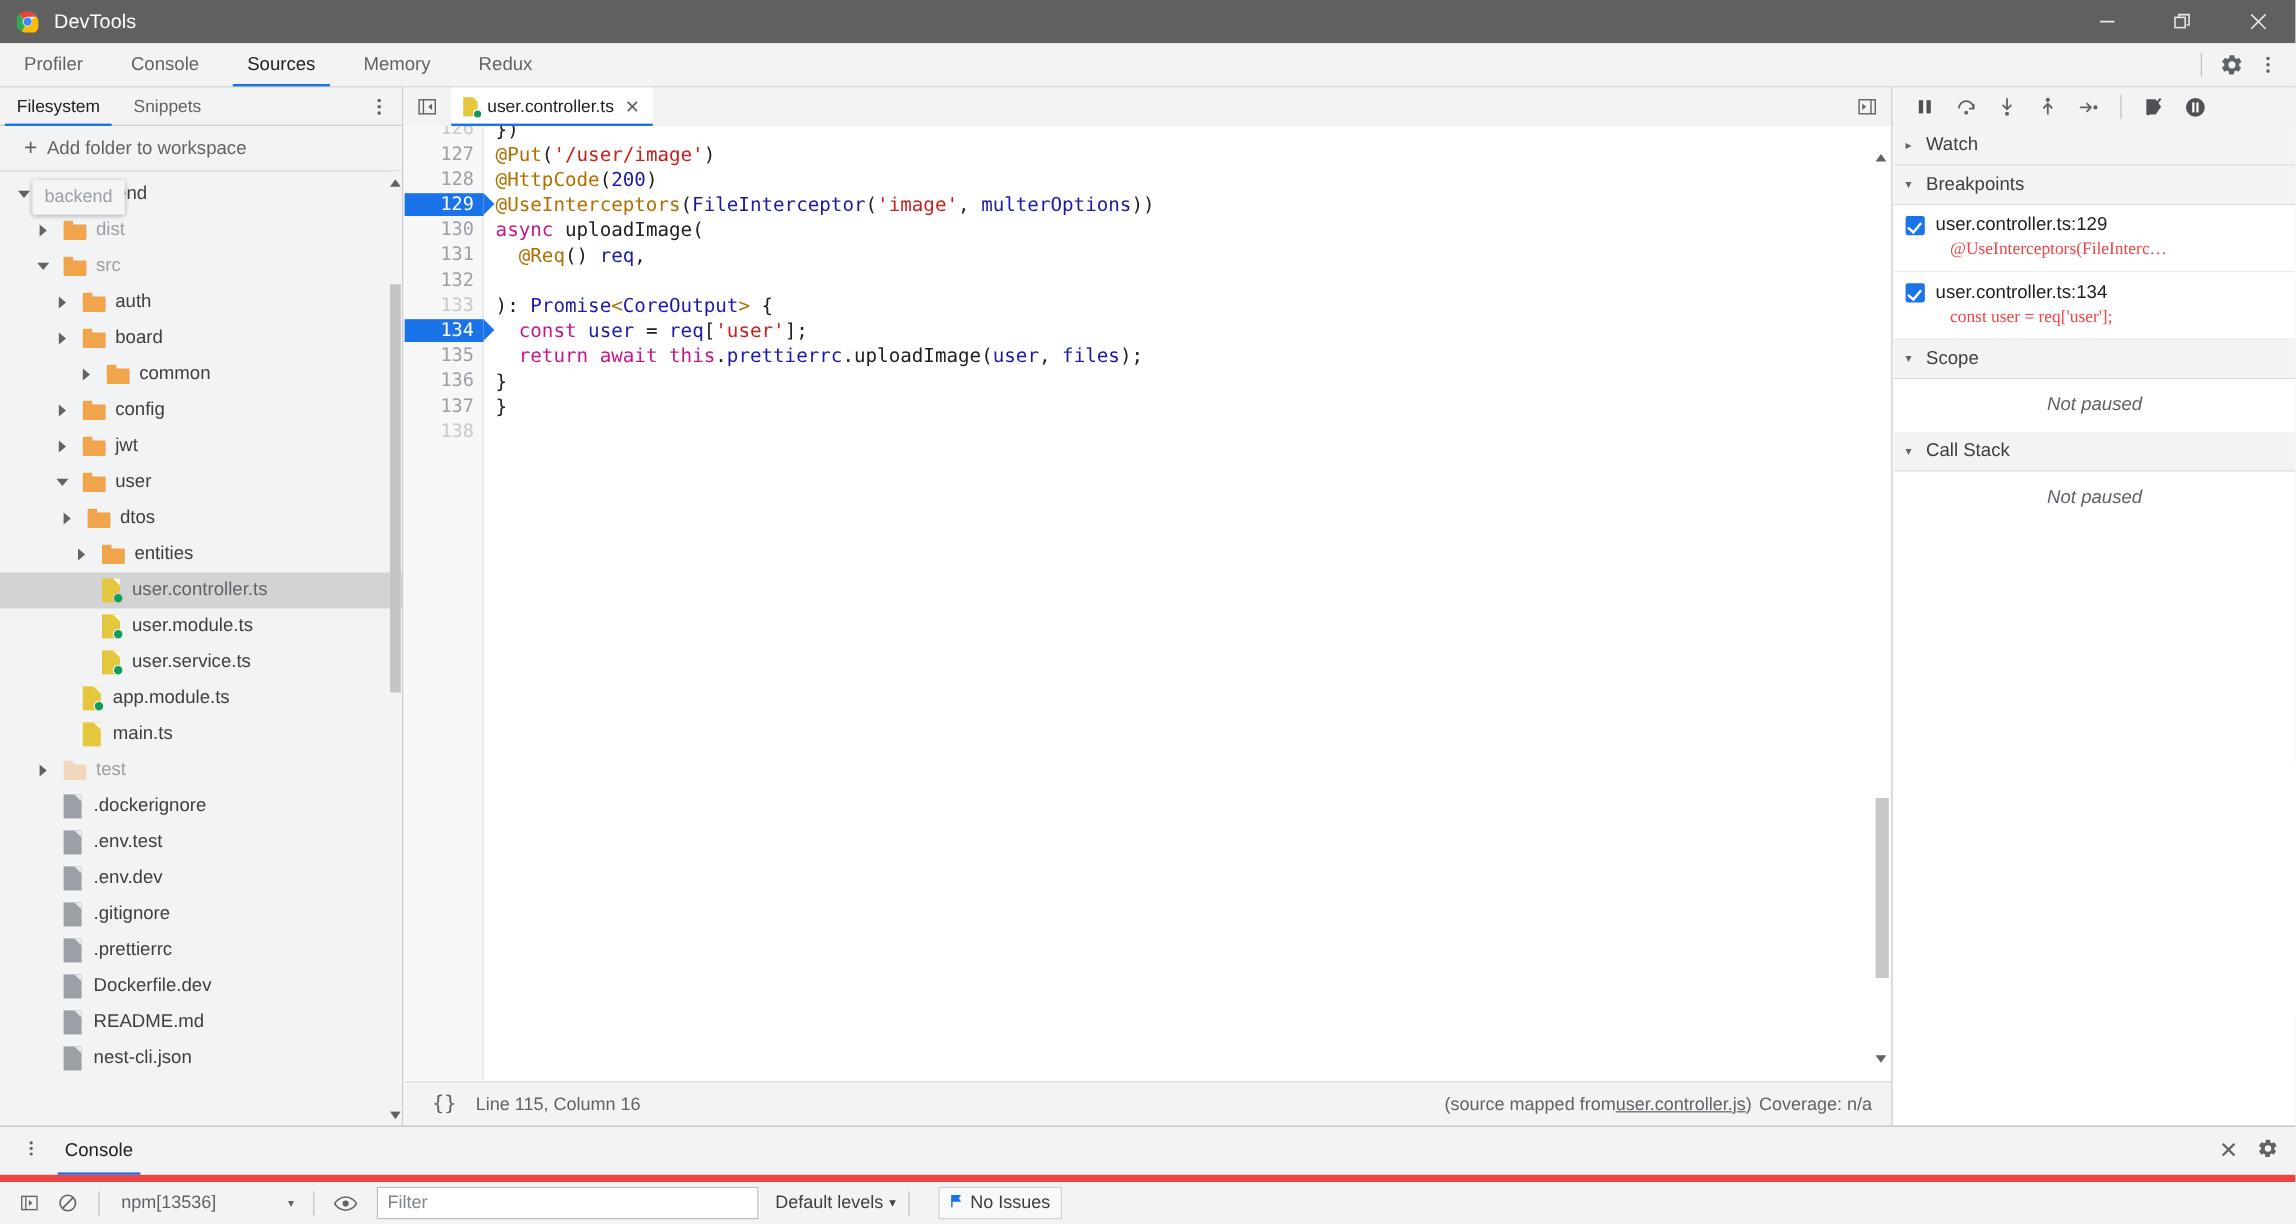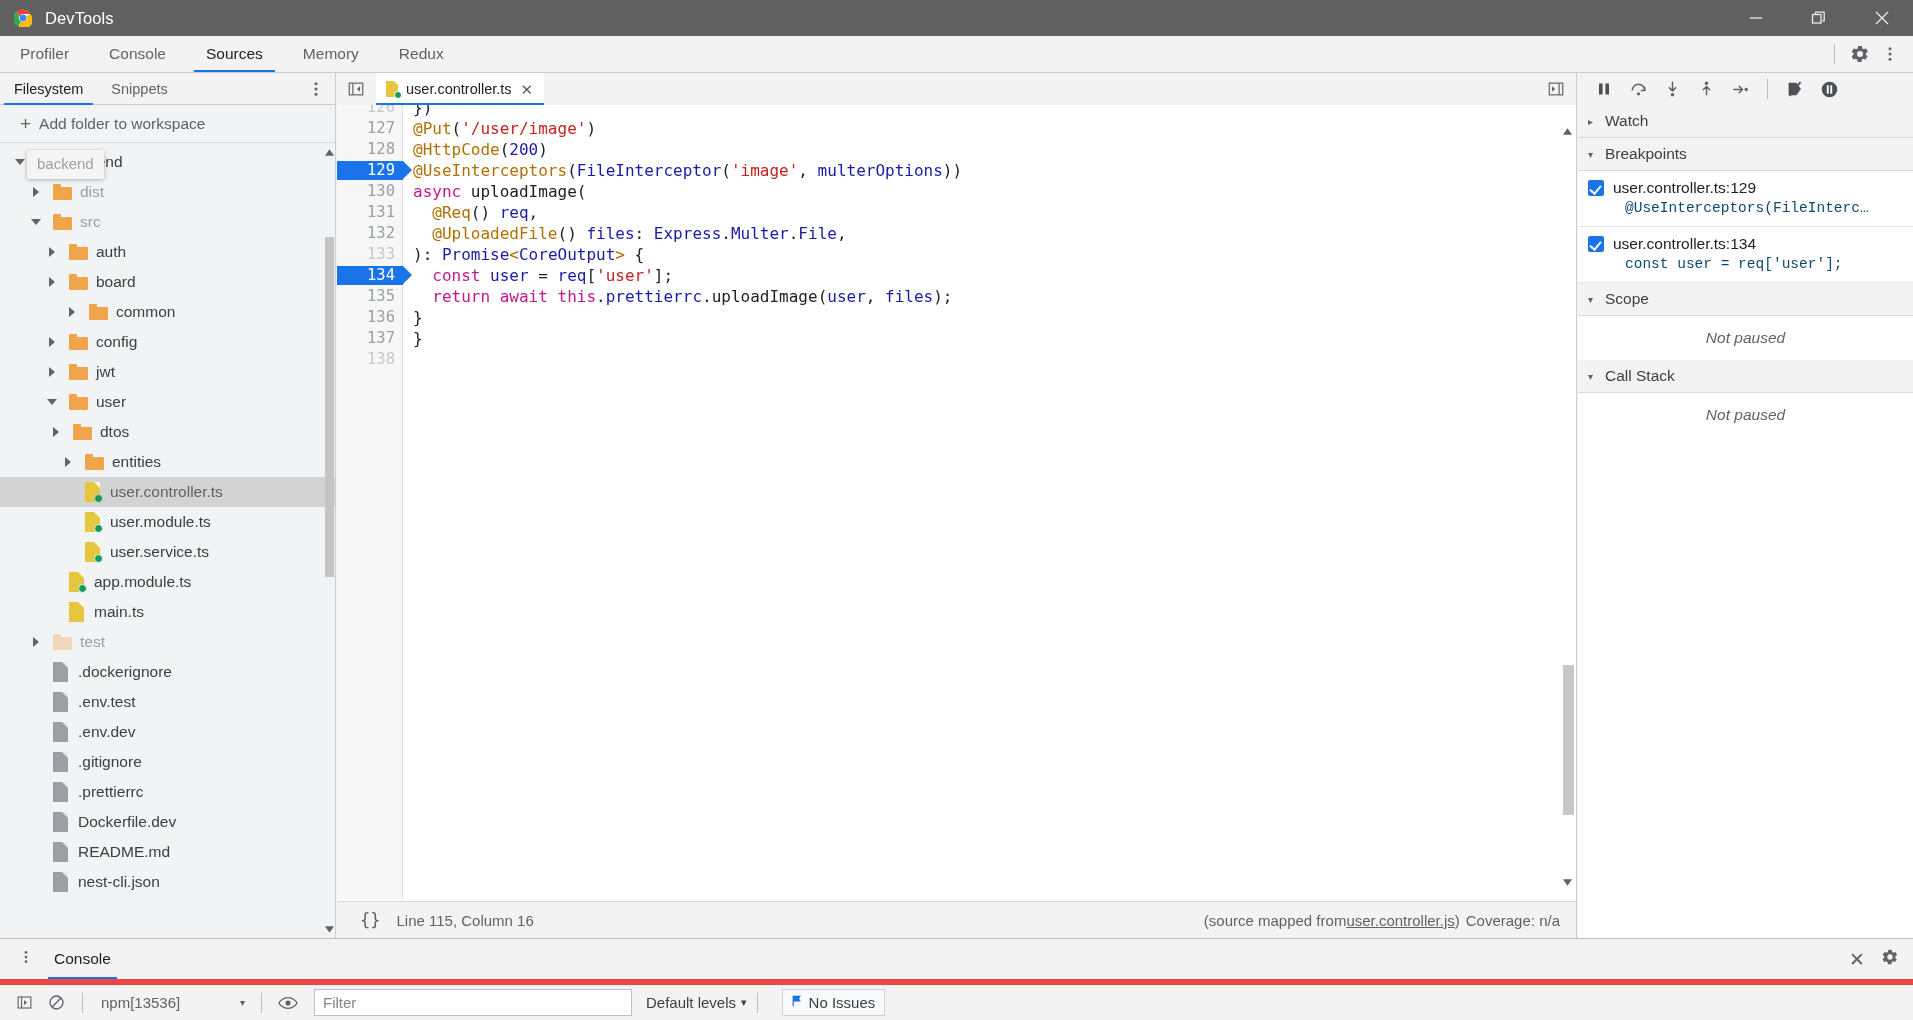--- a/index.html
+++ b/index.html
@@ -245,21 +245,21 @@
   .cbox {
     width: 16px; height: 16px; background: #1a73e8; border-radius: 2px; flex: 0 0 auto;
     margin-top: 2px; position: relative;
   }
   .cbox:after {
     content: ""; position: absolute; left: 4px; top: 3px; width: 5px; height: 9px;
     border: solid #fff; border-width: 0 2px 2px 0; transform: rotate(40deg);
   }
   .bp-loc { font-size: 15.5px; color: #202124; line-height: 20px; }
   .bp-code {
-    font-family: Liberation Mono, monospace; font-size: 14.5px; color: #0c4a6e;
+    font-family: Liberation Serif, serif; font-size: 14.5px; color: #ef4444;
     line-height: 20px; white-space: nowrap; overflow: hidden; text-overflow: ellipsis;
     max-width: 258px;
   }
   .notpaused {
     height: 44px; display: flex; align-items: center; justify-content: center;
     font-size: 15.5px; font-style: italic; color: #5f6368; background: #fff;
   }
 
   
   .drawer {
@@ -727,21 +727,21 @@
   <div class="editor">
     <div class="code-area">
       <div class="gutter"></div>
       <div class="codelines" id="codelines">
           <div class="cl dimln"><span class="ln">126</span><span class="src">})</span></div>
           <div class="cl"><span class="ln">127</span><span class="src"><span class="tk-dec">@Put</span>(<span class="tk-str">'/user/image'</span>)</span></div>
           <div class="cl"><span class="ln">128</span><span class="src"><span class="tk-dec">@HttpCode</span>(<span class="tk-num">200</span>)</span></div>
           <div class="cl bp"><span class="bpmark"></span><span class="ln">129</span><span class="src"><span class="tk-dec">@UseInterceptors</span>(<span class="tk-type">FileInterceptor</span>(<span class="tk-str">'image'</span>, <span class="tk-type">multerOptions</span>))</span></div>
           <div class="cl"><span class="ln">130</span><span class="src"><span class="tk-kw">async</span> <span class="tk-pln">uploadImage</span>(</span></div>
           <div class="cl"><span class="ln">131</span><span class="src">  <span class="tk-dec">@Req</span>() <span class="tk-var">req</span>,</span></div>
-          <div class="cl"><span class="ln">132</span><span class="src">  <span class="tk-dec">@UploadedFile</span>() <span class="tk-var">files</span>: <span class="tk-type">Express</span>.<span class="tk-type">Multer</span>.<span class="tk-type">File</span>,</span></div>
+          <div class="cl"><span class="ln">132</span></div>
           <div class="cl dimln"><span class="ln">133</span><span class="src">): <span class="tk-type">Promise</span><span class="tk-ang">&lt;</span><span class="tk-type">CoreOutput</span><span class="tk-ang">&gt;</span> {</span></div>
           <div class="cl bp"><span class="bpmark"></span><span class="ln">134</span><span class="src">  <span class="tk-kw">const</span> <span class="tk-var">user</span> = <span class="tk-var">req</span>[<span class="tk-str">'user'</span>];</span></div>
           <div class="cl"><span class="ln">135</span><span class="src">  <span class="tk-kw">return</span> <span class="tk-kw">await</span> <span class="tk-kw">this</span>.<span class="tk-var">prettierrc</span>.<span class="tk-pln">uploadImage</span>(<span class="tk-var">user</span>, <span class="tk-var">files</span>);</span></div>
           <div class="cl"><span class="ln">136</span><span class="src">}</span></div>
           <div class="cl"><span class="ln">137</span><span class="src">}</span></div>
           <div class="cl dimln"><span class="ln">138</span><span class="src"></span></div>
         </div>
     </div>
     <div class="ed-scroll-track"></div>
     <div class="ed-scroll-thumb"></div>

